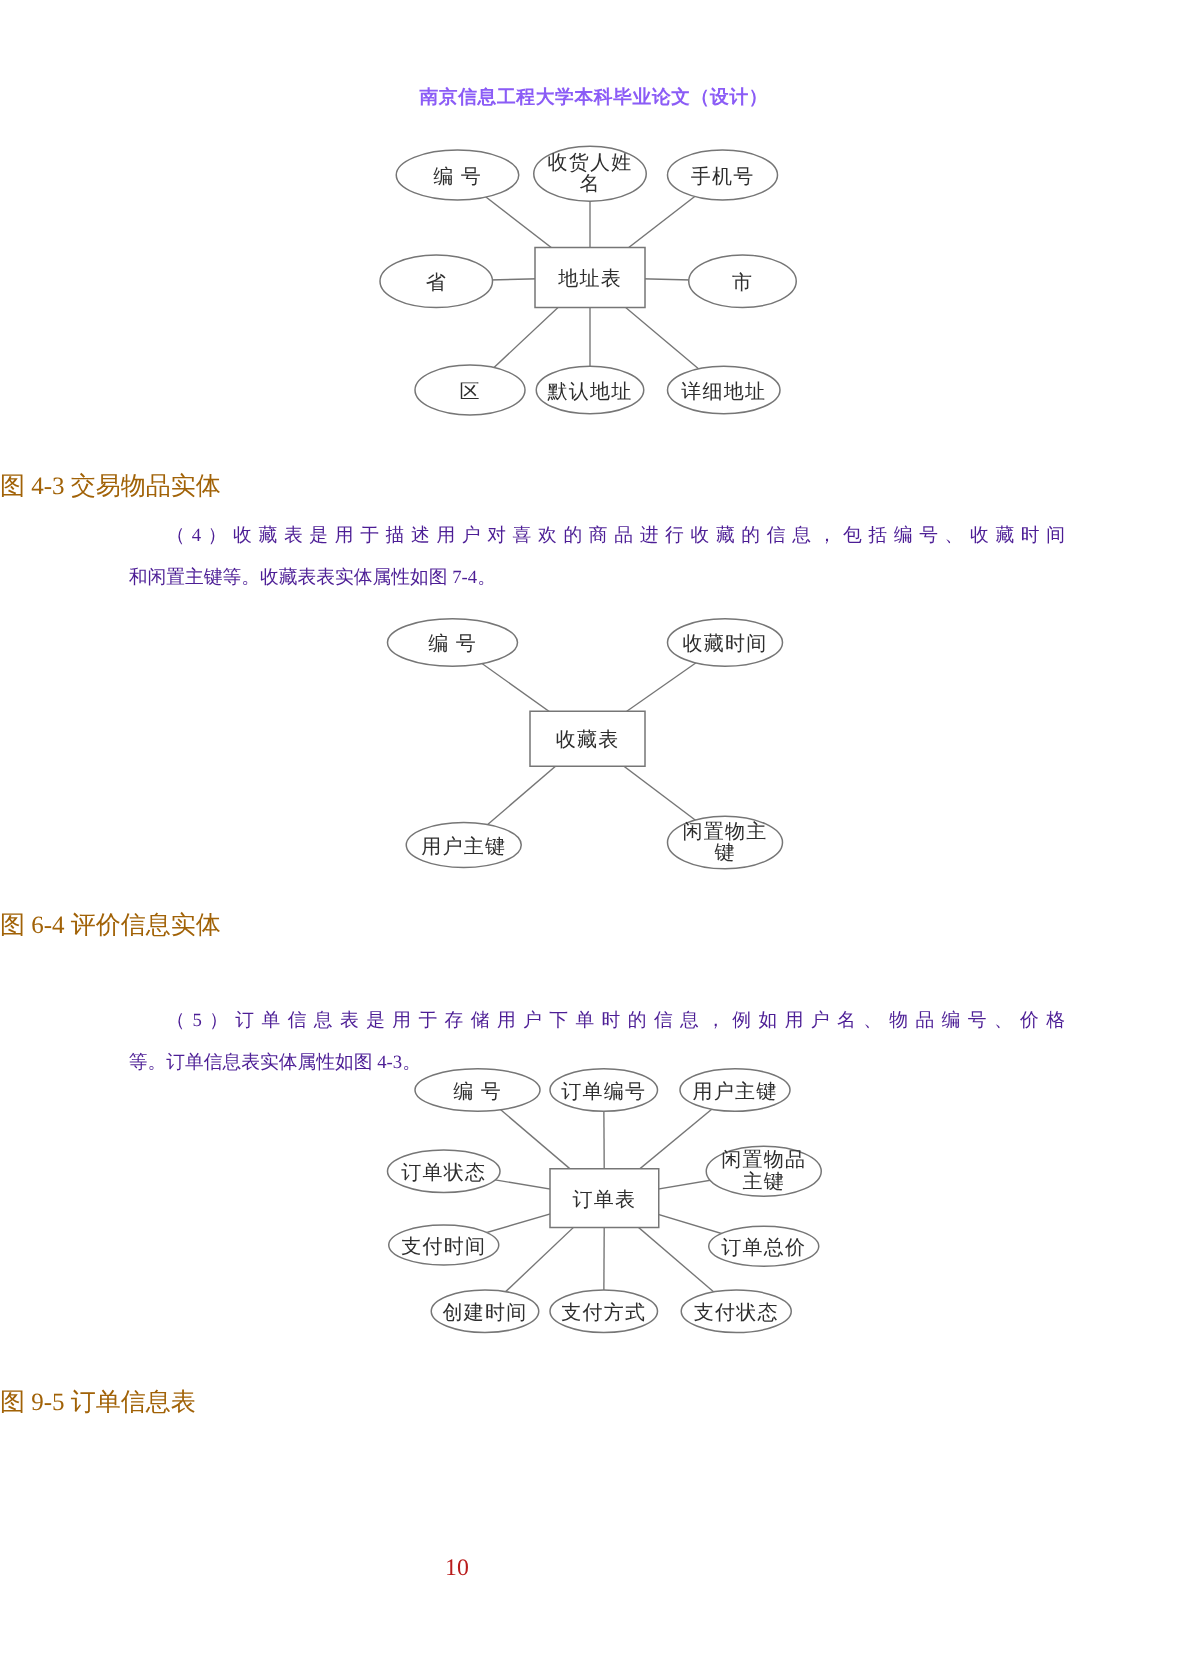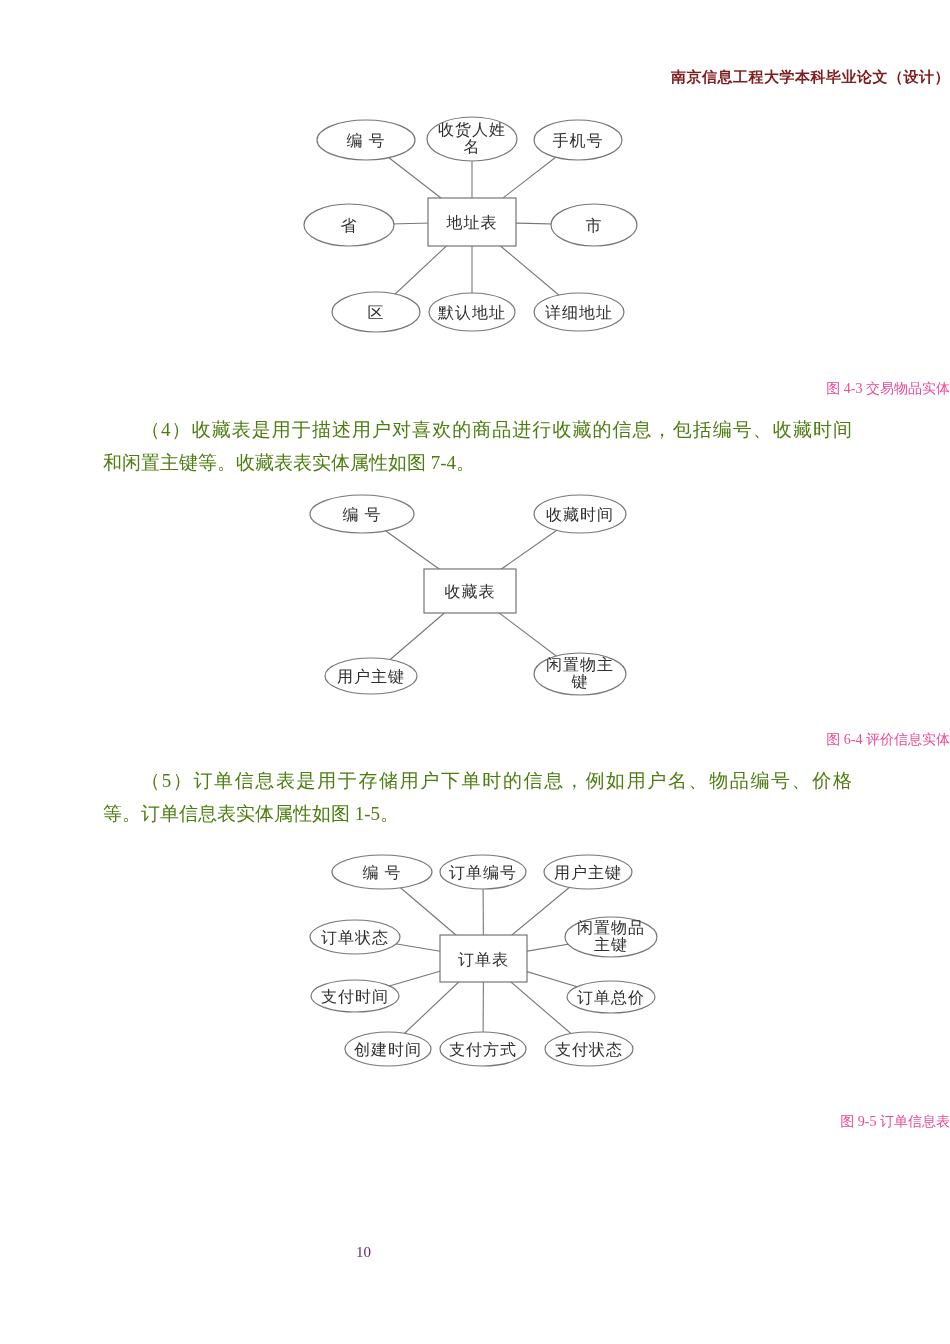--- a/index.html
+++ b/index.html
@@ -6,47 +6,47 @@
   #page{
     position:relative;
     width:950px;height:1344px;
     background:#ffffff;
     overflow:hidden;
     font-family:"Liberation Serif","DejaVu Serif",serif;
     color:#1e1e1e;
   }
   .header{
     position:absolute;top:68px;left:0;width:950px;
-    text-align:right;
+    text-align:center;
     font-size:15px;font-weight:bold;
-    color:#7f1d1d;
+    color:#8b5cf6;
     letter-spacing:0.5px;
   }
   .diagram{position:absolute;left:0;width:876px;}
   .diagram svg{display:block;}
   .caption{
     position:absolute;left:0;width:950px;
-    text-align:right;
-    font-size:14px;line-height:18px;
-    color:#ec4899;
+    text-align:left;
+    font-size:20px;line-height:18px;
+    color:#a16207;
   }
   .para{
     position:absolute;left:103px;width:749px;
-    font-size:19px;line-height:33px;
-    color:#4d7c0f;
+    font-size:15px;line-height:33px;
+    color:#4c1d95;
   }
   .pline{white-space:normal;}
   .pline.first{
     text-indent:2em;
     text-align:justify;
     text-align-last:justify;
   }
   .pagenum{
     position:absolute;left:356px;top:1244px;
-    font-size:15px;color:#701a75;
+    font-size:19px;color:#b91c1c;
   }
   .shape{fill:#ffffff;stroke:#767676;stroke-width:1.2;}
   .edge{stroke:#767676;stroke-width:1.1;}
   .dtext{
     font-family:"Liberation Serif","DejaVu Serif",serif;
     font-size:16px;fill:#2e2e2e;
     text-anchor:middle;letter-spacing:1px;
   }
 </style>
 </head>
@@ -110,23 +110,23 @@
         <ellipse cx="580" cy="674" rx="46" ry="21" class="shape"></ellipse>
         <text x="580" y="670" class="dtext">闲置物主</text>
         <text x="580" y="687" class="dtext">键</text>
         <rect x="424" y="569" width="92" height="44" class="shape"></rect>
         <text x="470" y="597" class="dtext">收藏表</text>
       </svg>
     </div>
 
   <div class="caption" style="top:731px">图 6-4 评价信息实体</div>
 
-  <div class="para" style="top:764px">
+  <div class="para" style="top:801px">
     <div class="pline first">（5）订单信息表是用于存储用户下单时的信息，例如用户名、物品编号、价格</div>
-    <div class="pline">等。订单信息表实体属性如图 1-5。</div>
+    <div class="pline">等。订单信息表实体属性如图 4-3。</div>
   </div>
 
   <div class="diagram" style="top: 845px; height: 225px;">
       <svg width="950" height="225" viewBox="0 845 950 225">
         <line x1="382" y1="872" x2="483.5" y2="958.5" class="edge"></line>
         <line x1="483" y1="872" x2="483.5" y2="958.5" class="edge"></line>
         <line x1="588" y1="872" x2="483.5" y2="958.5" class="edge"></line>
         <line x1="355" y1="937" x2="483.5" y2="958.5" class="edge"></line>
         <line x1="611" y1="937" x2="483.5" y2="958.5" class="edge"></line>
         <line x1="355" y1="996" x2="483.5" y2="958.5" class="edge"></line>

